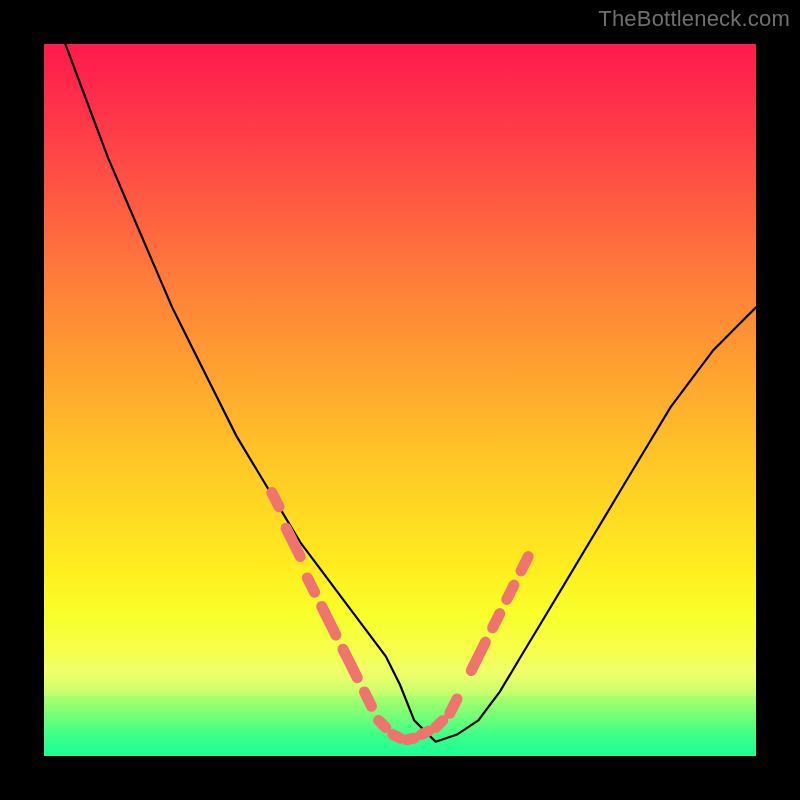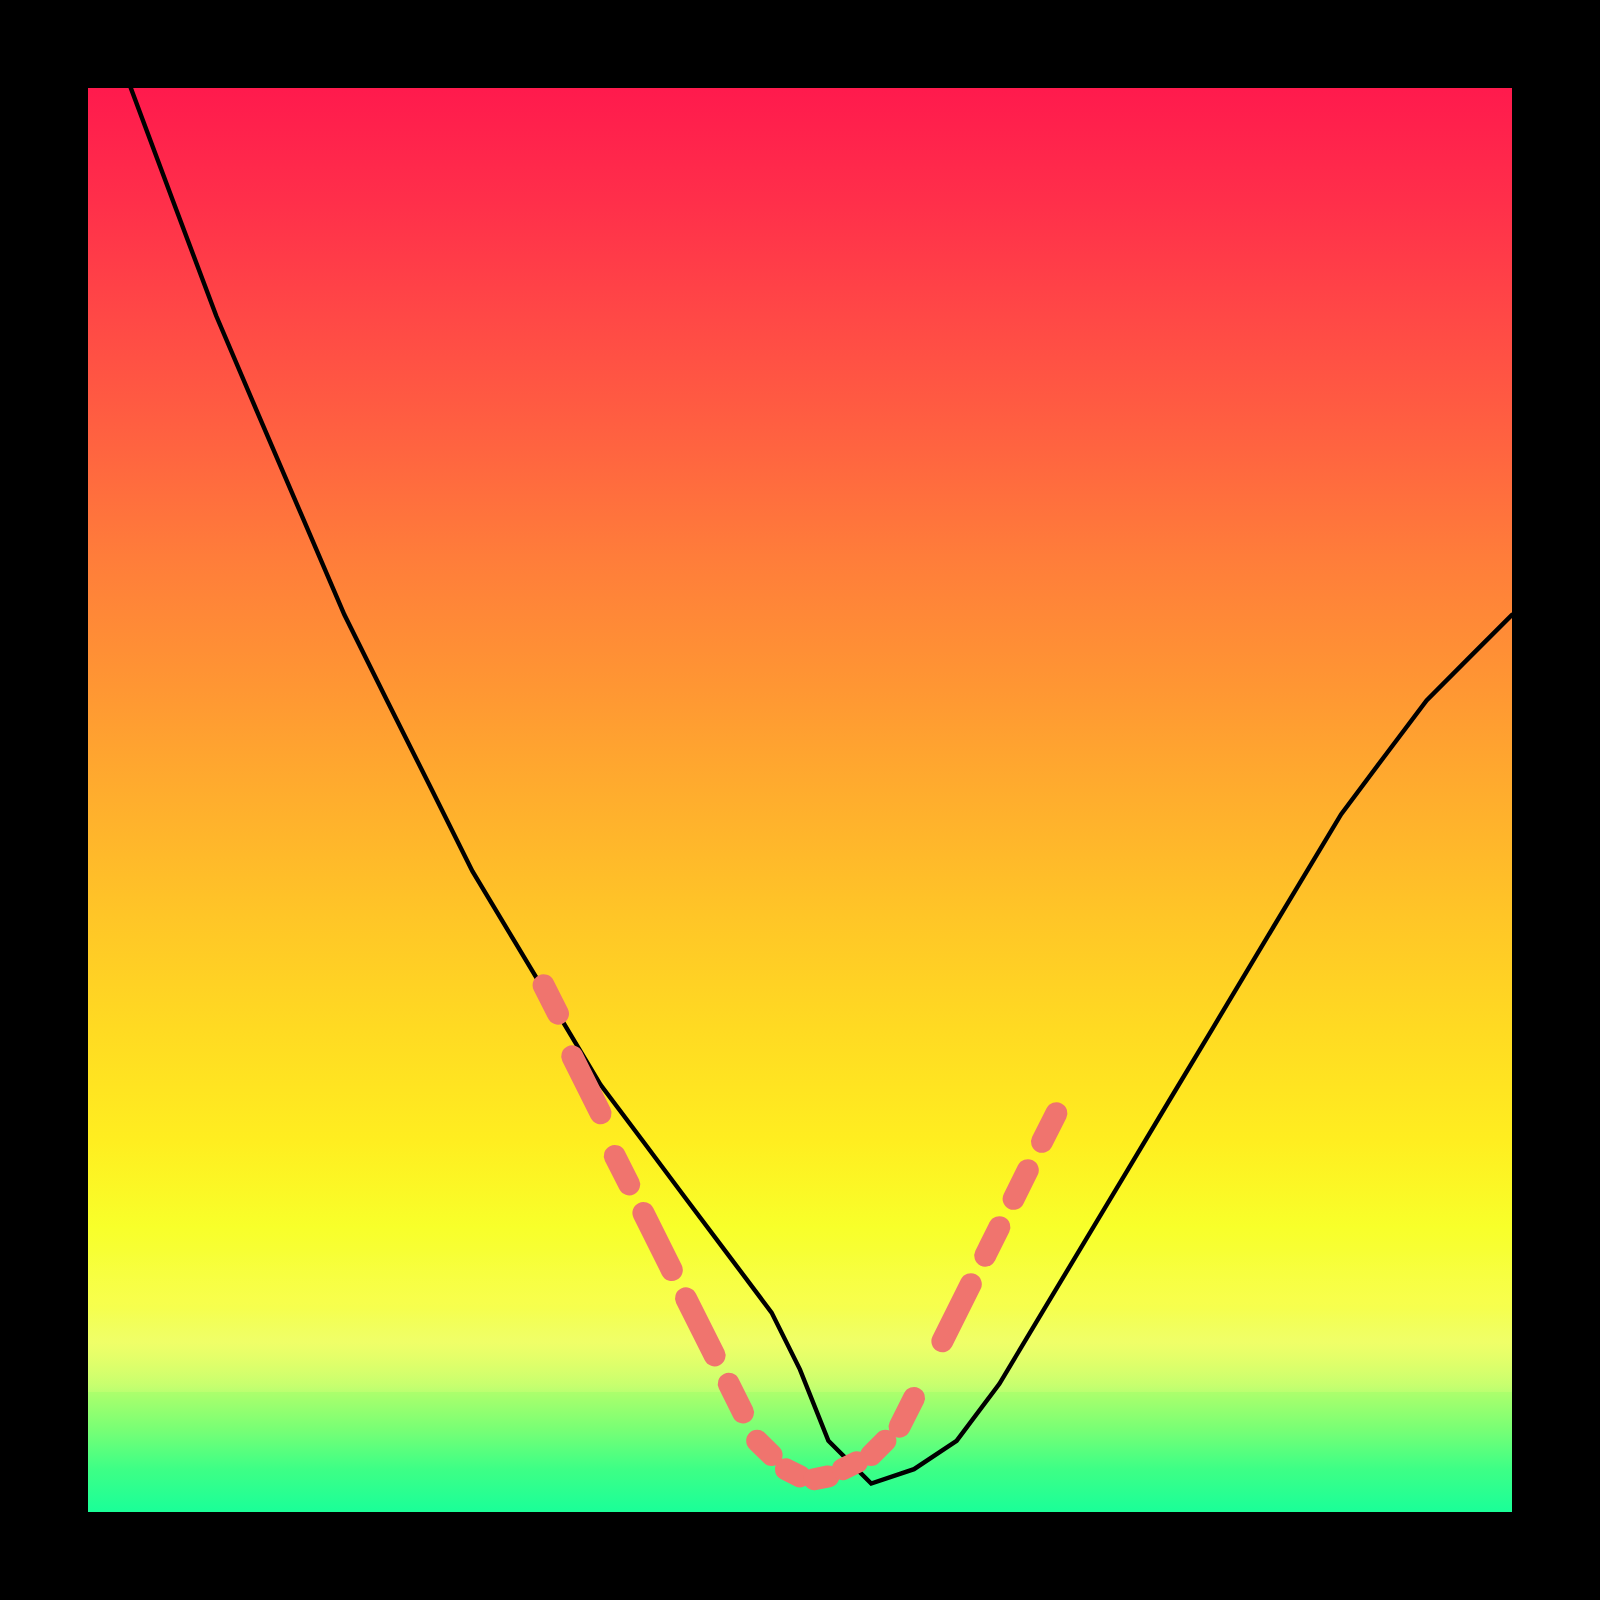--- a/index.html
+++ b/index.html
@@ -77,20 +77,21 @@
     color: #6f6f6f;
     font-size: 22px;
     letter-spacing: 0.2px;
     font-weight: 400;
   }
 </style>
 </head>
 <body>
 
 <div class="stage">
+  <div class="watermark">TheBottleneck.com</div>
   <div class="plot">
     <div class="yellow-band"></div>
     <div class="green-band"></div>
     <svg class="curve" viewBox="0 0 712 712" preserveAspectRatio="none">
       <path id="main-curve" fill="none" stroke="#000" stroke-width="2.2" stroke-linecap="round" d="M21.4 0.0 L42.7 57.0 L64.1 113.9 L85.4 163.8 L106.8 213.6 L128.2 263.4 L149.5 306.2 L170.9 348.9 L192.2 391.6 L213.6 427.2 L235.0 462.8 L256.3 498.4 L277.7 526.9 L299.0 555.4 L320.4 583.8 L341.8 612.3 L356.0 640.8 L370.2 676.4 L391.6 697.8 L413.0 690.6 L434.3 676.4 L455.7 647.9 L477.0 612.3 L498.4 576.7 L519.8 541.1 L541.1 505.5 L562.5 469.9 L583.8 434.3 L605.2 398.7 L626.6 363.1 L647.9 334.6 L669.3 306.2 L690.6 284.8 L712.0 263.4 "></path>
       <g id="dash-group" stroke="#f0746e" stroke-width="11" stroke-linecap="round">
           <line x1="227.8" y1="448.6" x2="235.0" y2="462.8"></line>
           <line x1="242.1" y1="484.2" x2="256.3" y2="512.6"></line>
           <line x1="263.4" y1="534.0" x2="270.6" y2="548.2"></line>
           <line x1="277.7" y1="562.5" x2="291.9" y2="591.0"></line>

